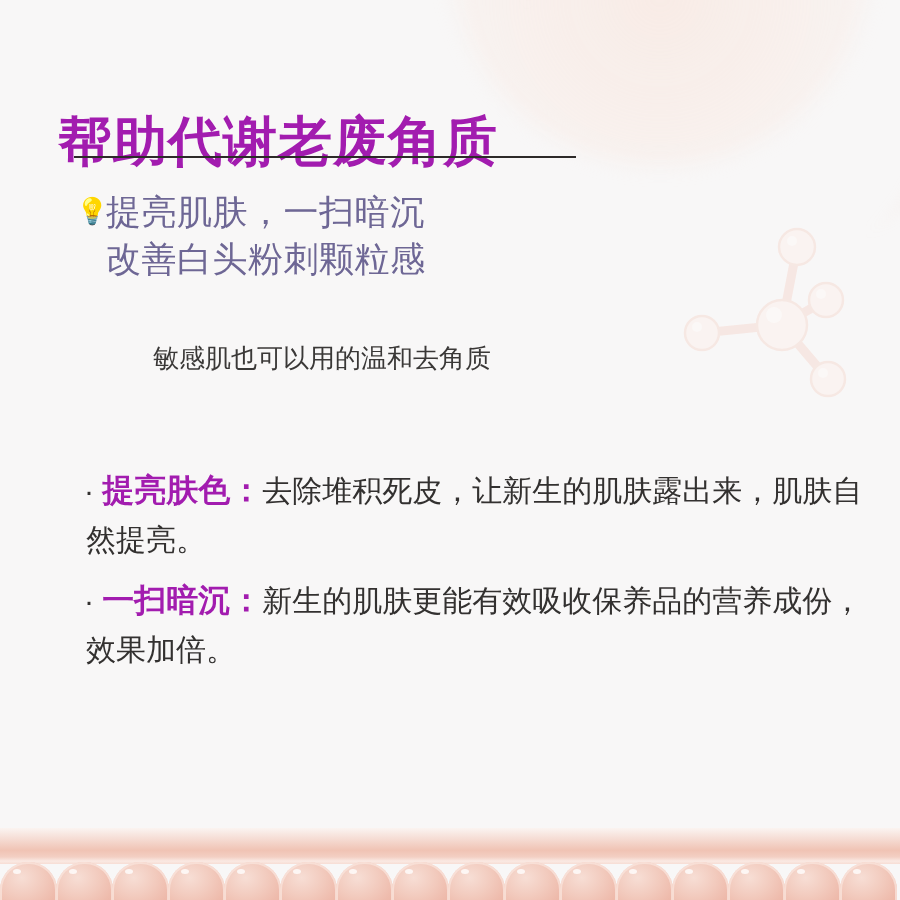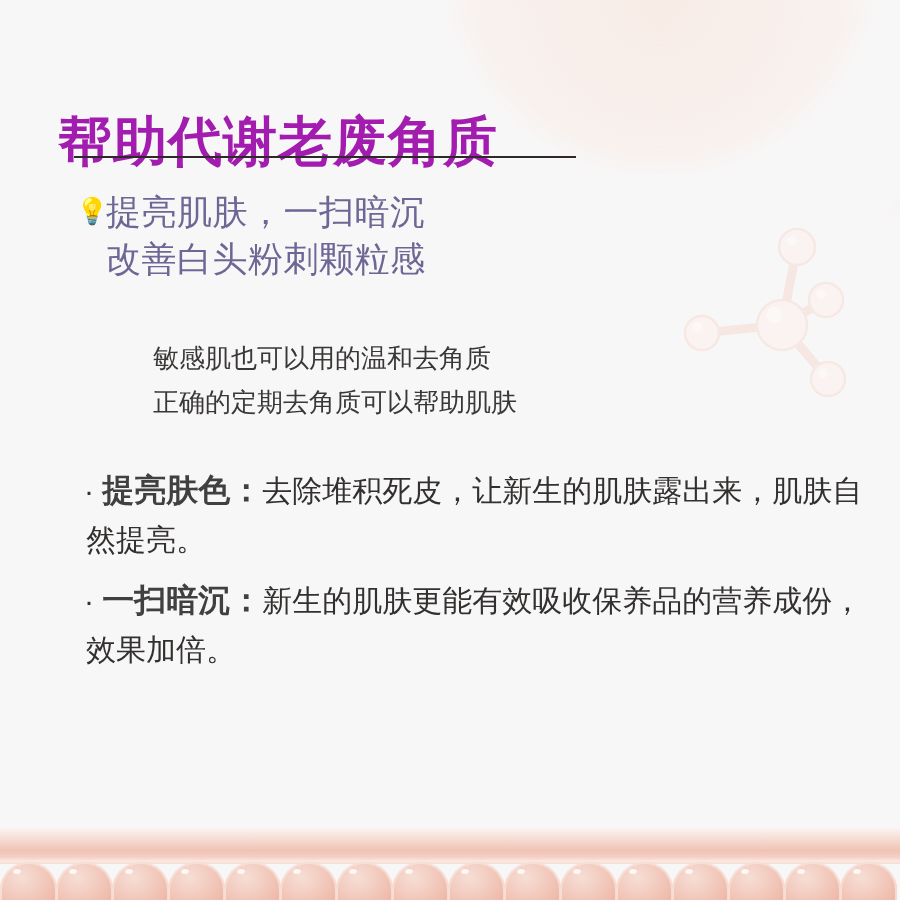--- a/index.html
+++ b/index.html
@@ -188,21 +188,21 @@
     line-height: 49px;
     text-indent: -2px;
   }
   .bullet-dot {
     color: #333130;
     font-size: 30px;
   }
   .bullet-label {
     font-weight: bold;
     font-size: 32px;
-    color: #404040;
+    color: #a21caf;
   }
   .bullet-body {
     font-size: 30px;
     color: #333130;
   }
 </style>
 </head>
 <body>
 
 <div class="poster">
@@ -235,21 +235,20 @@
   <div class="highlight-block">
     <span class="bulb-icon">💡</span>
     <div class="highlight-lines">
       <div>提亮肌肤，一扫暗沉</div>
       <div>改善白头粉刺颗粒感</div>
     </div>
   </div>
 
   <div class="subtext">
     <div>敏感肌也可以用的温和去角质</div>
-    <div>正确的定期去角质可以帮助肌肤</div>
   </div>
 
   <div class="bullets">
     <div class="bullet">
       <span class="bullet-dot">·</span>
       <span class="bullet-label">提亮肤色：</span><span class="bullet-body">去除堆积死皮，让新生的肌肤露出来，肌肤自然提亮。</span>
     </div>
     <div class="bullet">
       <span class="bullet-dot">·</span>
       <span class="bullet-label">一扫暗沉：</span><span class="bullet-body">新生的肌肤更能有效吸收保养品的营养成份，效果加倍。</span>

